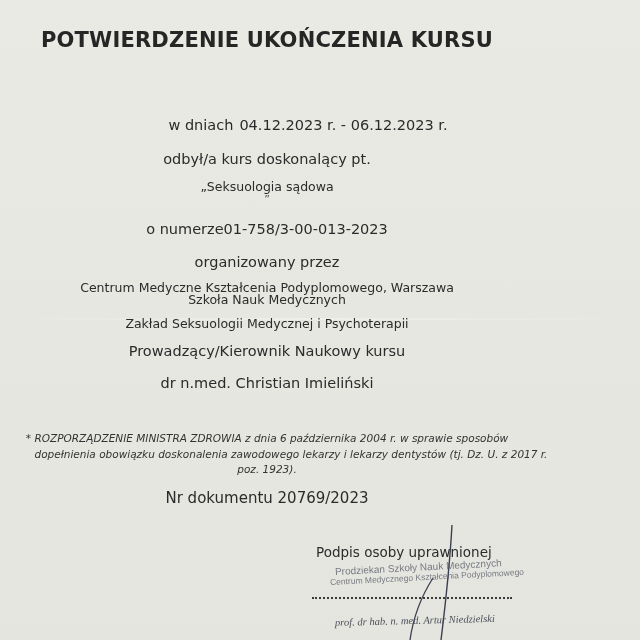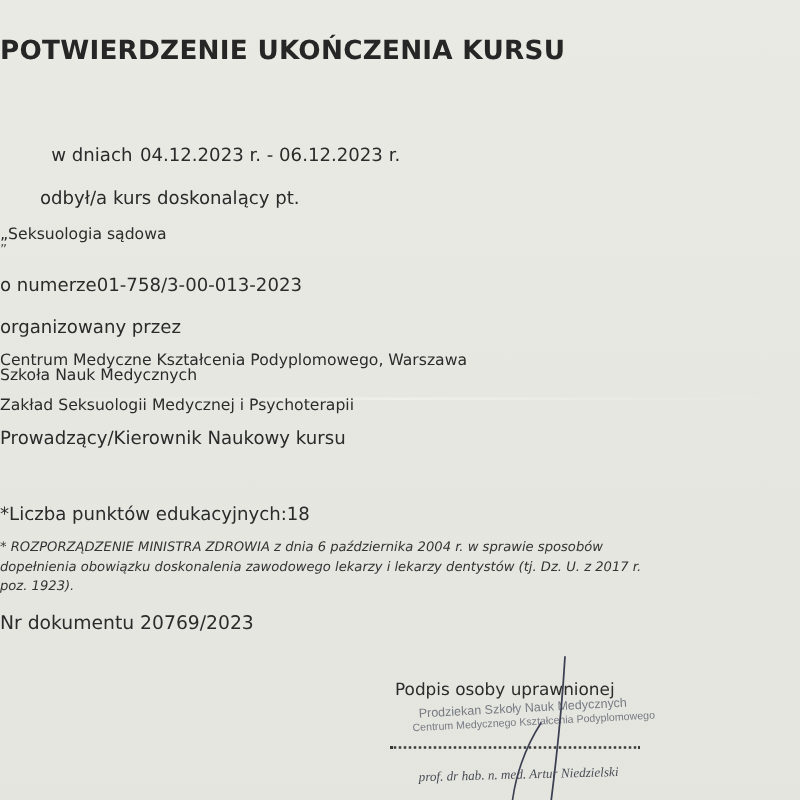--- a/index.html
+++ b/index.html
@@ -25,52 +25,52 @@
       left: 0;
       top: 318px;
       width: 640px;
       height: 2px;
       background: linear-gradient(90deg, rgba(255,255,255,0.0), rgba(255,255,255,0.35), rgba(255,255,255,0.0));
     }
     .line {
       position: absolute;
       left: 0;
       width: 534px;
-      text-align: left;
+      text-align: center;
       white-space: nowrap;
     }
     .title {
       top: 28px;
       font-size: 21px;
       font-weight: bold;
       letter-spacing: 0.2px;
       color: #262626;
     }
     .name { top: 80px; font-size: 15.5px; }
     .dates { top: 117px; font-size: 14.5px; margin-left: 41px; }
     .dates .lbl { margin-right: 6px; }
-    .course-intro { top: 151px; font-size: 14.5px; margin-left: 32px; }
+    .course-intro { top: 151px; font-size: 14.5px; }
     .course-title { top: 179px; font-size: 12.5px; }
     .course-close { top: 193px; font-size: 11px; color: #555; }
     .number { top: 221px; font-size: 14.5px; }
     .number .lbl { }
     .org-intro { top: 254px; font-size: 14.5px; }
     .org1 { top: 280px; font-size: 12.5px; }
     .org2 { top: 292px; font-size: 12.5px; }
     .org3 { top: 316px; font-size: 12.5px; }
     .lead-label { top: 343px; font-size: 14.5px; }
     .lead-name { top: 375px; font-size: 14.5px; }
     .points { top: 404px; font-size: 14.5px; }
     .footnote {
       font-size: 10.5px;
       font-style: italic;
       color: #333;
     }
     .fn1 { top: 432px; }
-    .fn2 { top: 448px; }
+    .fn2 { top: 448px; padding-left: 24px; }
     .fn3 { top: 463px; }
     .docnr { top: 489px; font-size: 15px; }
     .sig-label {
       position: absolute;
       left: 316px;
       top: 544px;
       font-size: 13.5px;
       white-space: nowrap;
     }
     .stamp {
@@ -132,21 +132,21 @@
   <div class="line number">
     <span class="lbl">o numerze</span><span>01-758/3-00-013-2023</span>
   </div>
 
   <div class="line org-intro">organizowany przez</div>
   <div class="line org1">Centrum Medyczne Kształcenia Podyplomowego, Warszawa</div>
   <div class="line org2">Szkoła Nauk Medycznych</div>
   <div class="line org3">Zakład Seksuologii Medycznej i Psychoterapii</div>
 
   <div class="line lead-label">Prowadzący/Kierownik Naukowy kursu</div>
-  <div class="line points">*Liczba punktów edukacyjnych:18</div>
+  <div class="line lead-name">dr n.med. Christian Imieliński</div>
 
   <div class="line footnote fn1">* ROZPORZĄDZENIE MINISTRA ZDROWIA z dnia 6 października 2004 r. w sprawie sposobów</div>
   <div class="line footnote fn2">dopełnienia obowiązku doskonalenia zawodowego lekarzy i lekarzy dentystów (tj. Dz. U. z 2017 r.</div>
   <div class="line footnote fn3">poz. 1923).</div>
 
   <div class="line docnr">Nr dokumentu 20769/2023</div>
 
   <div class="sig-label">Podpis osoby uprawnionej</div>
   <div class="stamp stamp1">Prodziekan Szkoły Nauk Medycznych</div>
   <div class="stamp stamp2">Centrum Medycznego Kształcenia Podyplomowego</div>

